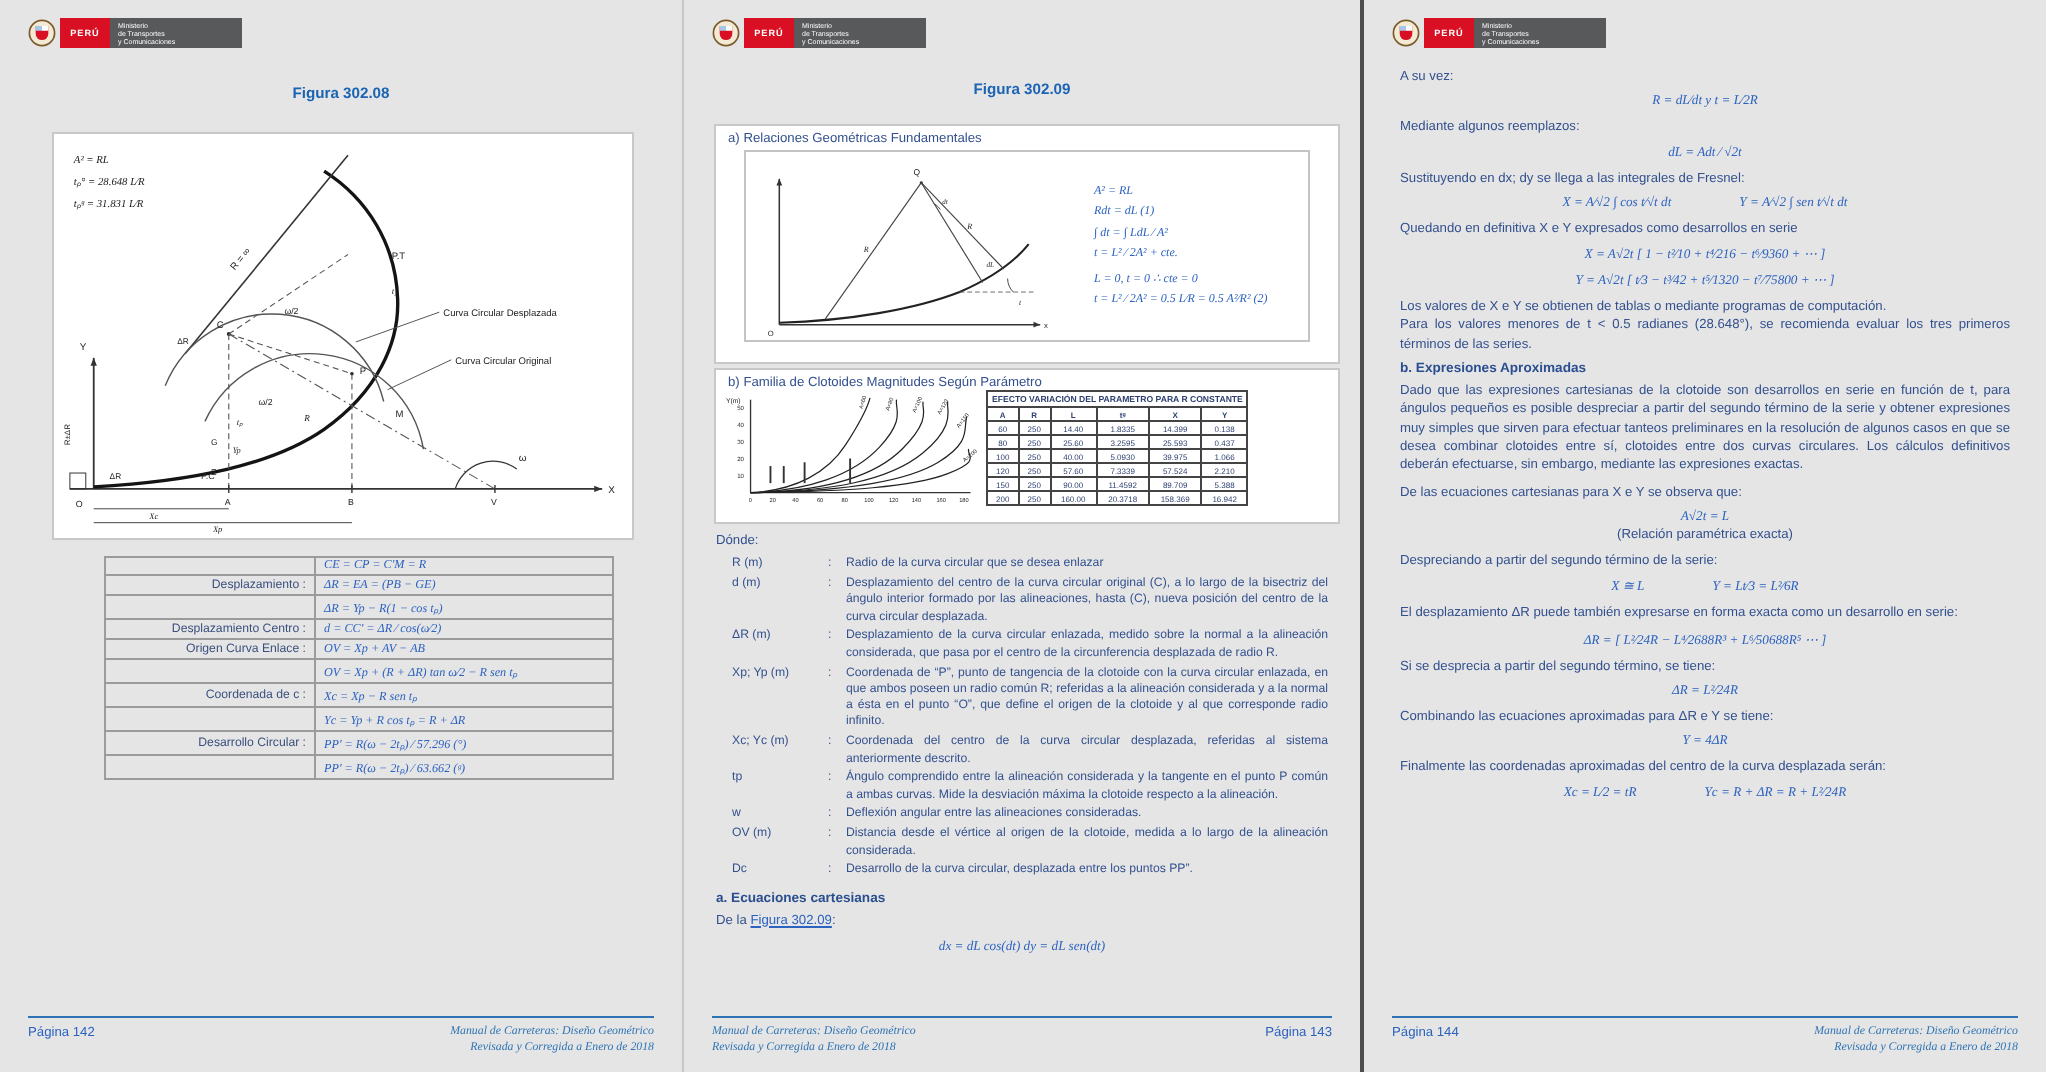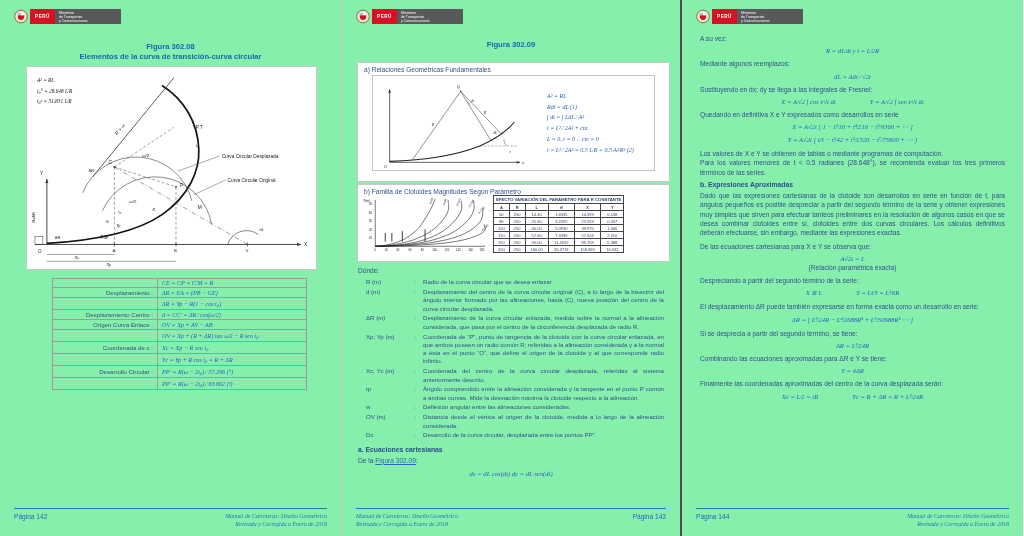--- a/index.html
+++ b/index.html
@@ -1,18 +1,18 @@
 <!DOCTYPE html>
 <html><head>
 <meta charset="utf-8">
 <style>
   html,body{margin:0;padding:0;}
   body{width:1024px;height:536px;background:#ffffff;font-family:"Liberation Sans",sans-serif;}
   .spread{display:flex;width:1024px;height:536px;}
-  .page{position:relative;width:341px;height:536px;background:#86efac;overflow:hidden;box-sizing:border-box;}
+  .page{position:relative;width:341px;height:536px;background:#e5e5e5;overflow:hidden;box-sizing:border-box;}
   .page.mid{border-left:1px solid #c6c6c6;border-right:2px solid #4d4d4d;}
   
   .gov-header{position:absolute;top:9px;left:14px;display:flex;align-items:stretch;height:15px;}
   .crest{width:14px;height:15px;margin-right:2px;}
   .peru-red{background:#d91023;color:#fff;font-weight:bold;font-size:4.6px;display:flex;align-items:center;justify-content:center;width:25px;letter-spacing:.5px;}
   .mtc{background:#58595b;color:#fff;font-size:3.5px;line-height:4.1px;padding:1.5px 4px;width:58px;}
   
   .figtitle{position:absolute;left:0;right:0;text-align:center;color:#1b64b4;font-weight:bold;font-size:7.6px;line-height:10px;}
   
   .fig-box{position:absolute;border:1px solid #c8c8c8;background:#fff;}
@@ -64,21 +64,20 @@
       </svg>
       <div class="peru-red">PERÚ</div>
       <div class="mtc">
         <div>Ministerio</div>
         <div>de Transportes</div>
         <div>y Comunicaciones</div>
       </div>
     </div>
 
     <div class="figtitle" style="top:42px;">Figura 302.08</div>
-    <div class="figtitle" style="top:52px;">Elementos de la curva de transición-curva circular</div>
 
     <div class="fig-box" style="top:66px;left:26px;width:289px;height:202px;">
       <svg viewBox="0 0 289 200" width="287" height="200">
 
         <text x="10" y="14" font-size="5.4" class="mathtxt">A² = RL</text>
         <text x="10" y="25" font-size="5.4" class="mathtxt">tₚ° = 28.648 L⁄R</text>
         <text x="10" y="36" font-size="5.4" class="mathtxt">tₚᵍ = 31.831 L⁄R</text>
 
         <line x1="8" y1="178" x2="276" y2="178" stroke="#333" stroke-width="0.9"></line>
         <path d="M276 178 l-4 -1.6 v3.2 z" fill="#333"></path>

